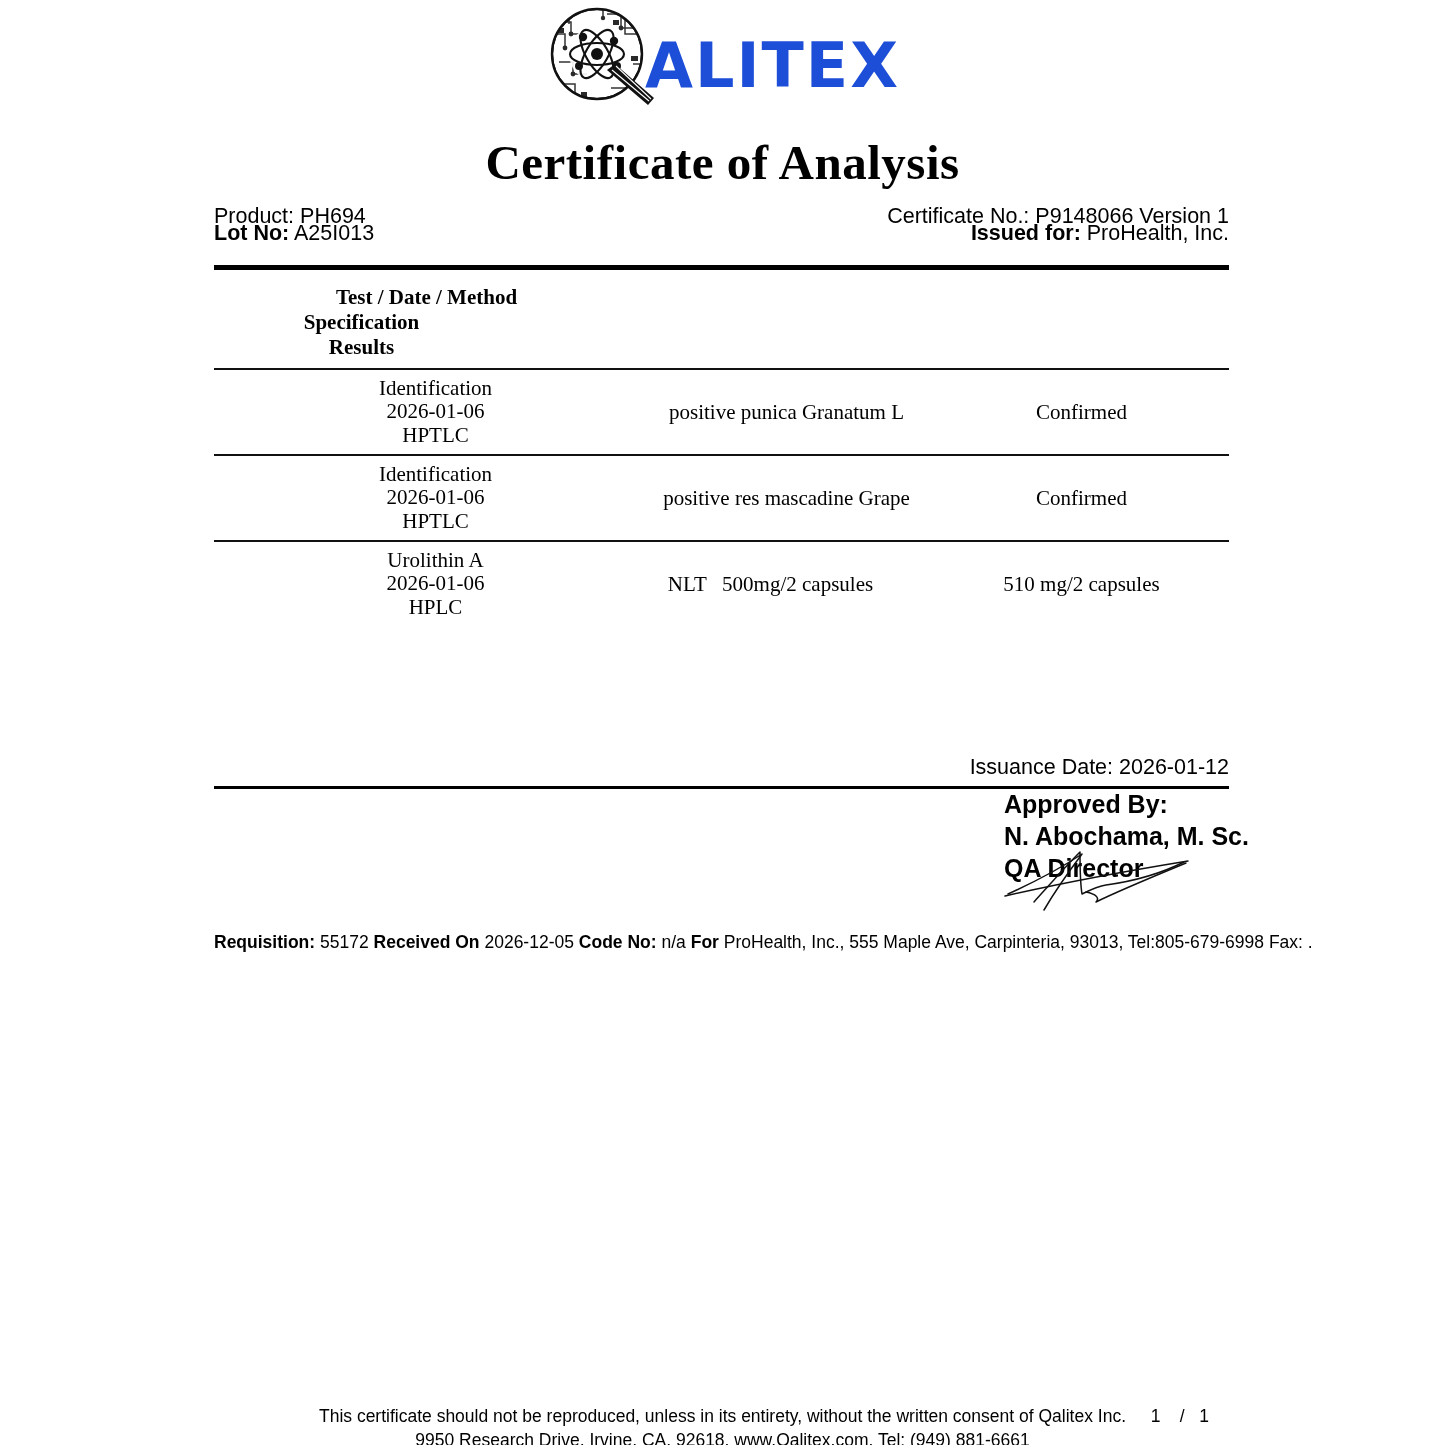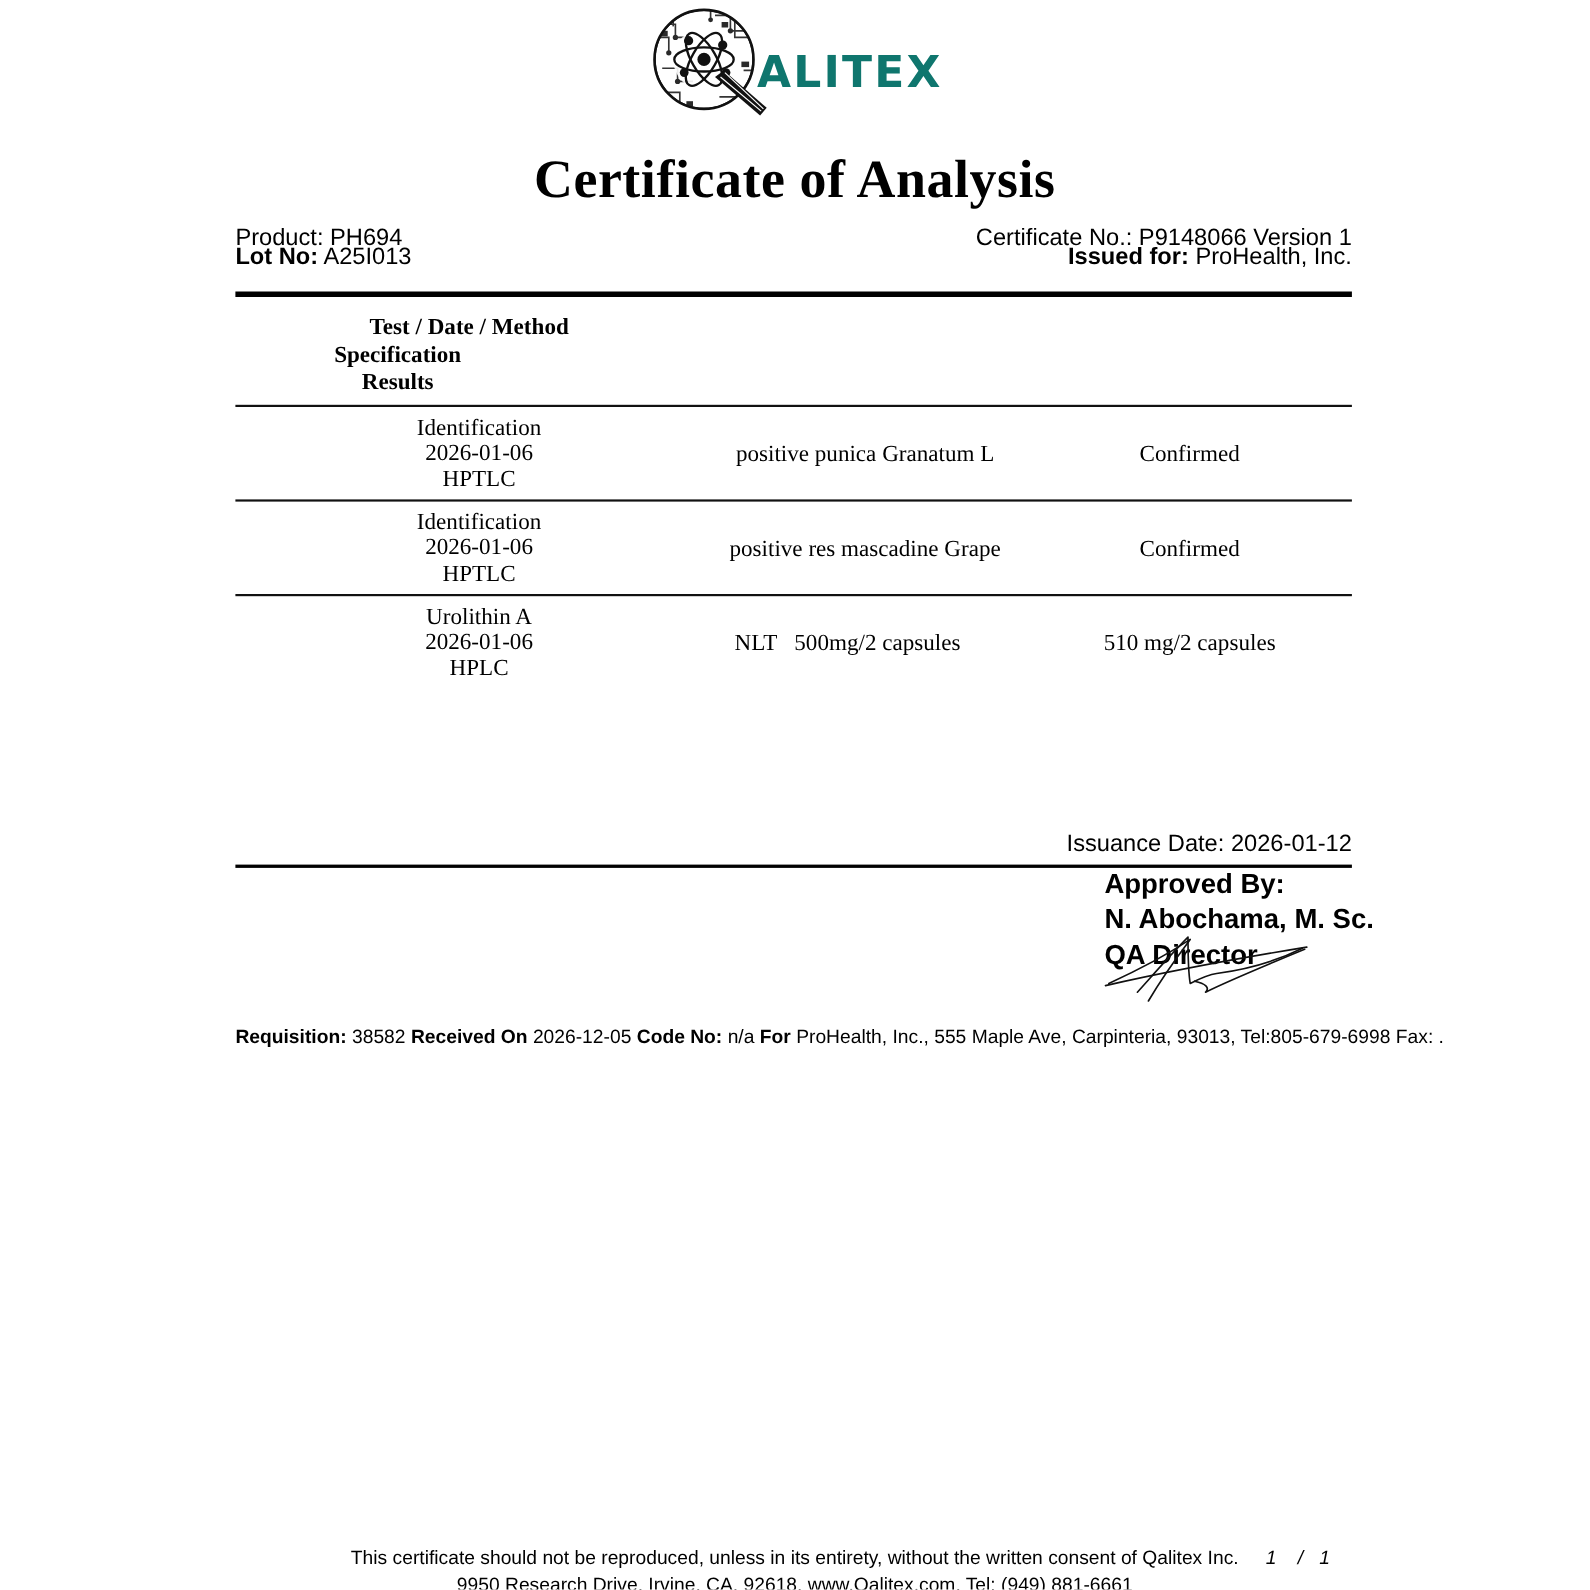--- a/index.html
+++ b/index.html
@@ -37,26 +37,26 @@
     height: 112px;
   }
   .logo-mark {
     width: 118px;
     height: 108px;
     display: block;
   }
   .logo-word {
     font-family: "DejaVu Sans", sans-serif;
     font-weight: bold;
-    font-size: 40px;
+    font-size: 62px;
     letter-spacing: 2px;
     line-height: 1;
     margin-left: -18px;
     margin-top: 16px;
-    color: #0f766e;
+    color: #1d4ed8;
   }
 
   
   .doc-title {
     position: absolute;
     top: 134px;
     left: 0;
     width: 1445px;
     text-align: center;
     font-family: "Liberation Serif", serif;
@@ -189,21 +189,20 @@
   }
   .footer-line1 {
     position: relative;
     display: block;
   }
   .footer-pages {
     position: absolute;
     right: 236px;
     top: 0;
     white-space: pre;
-    font-style: italic;
   }
 </style>
 </head>
 <body>
 
 <div class="page">
 
   <div class="logo-block">
     <div class="logo-inner">
       <svg class="logo-mark" viewBox="0 0 118 108">
@@ -345,21 +344,21 @@
 
   <svg class="signature" viewBox="0 0 200 80">
     <g fill="none" stroke="#111111" stroke-width="1.5" stroke-linecap="round" stroke-linejoin="round">
       <path d="M8 56 C30 46, 58 32, 82 16 C70 32, 58 48, 44 72"></path>
       <path d="M34 64 C52 44, 66 28, 80 14 C80 30, 80 44, 82 56 C90 52, 98 48, 106 47 C128 44, 156 38, 184 24"></path>
       <path d="M86 54 C96 56, 100 60, 96 64 C108 58, 140 44, 186 25"></path>
       <path d="M5 58 C40 50, 96 38, 188 23"></path>
     </g>
   </svg>
 
-  <div class="requisition" style="top:932px;"><span class="b">Requisition:</span> <span>38582</span> <span class="b">Received On</span> <span>2026-12-05</span> <span class="b">Code No:</span> <span>n/a</span> <span class="b">For</span> <span>ProHealth, Inc., 555 Maple Ave, Carpinteria, 93013, Tel:805-679-6998 Fax: .</span></div>
+  <div class="requisition" style="top:932px;"><span class="b">Requisition:</span> <span>55172</span> <span class="b">Received On</span> <span>2026-12-05</span> <span class="b">Code No:</span> <span>n/a</span> <span class="b">For</span> <span>ProHealth, Inc., 555 Maple Ave, Carpinteria, 93013, Tel:805-679-6998 Fax: .</span></div>
 
   <div class="footer" style="top:1405px;">
     <span class="footer-line1">This certificate should not be reproduced, unless in its entirety, without the written consent of Qalitex Inc.</span>
     <span class="footer-pages">1    /   1</span>
     <span>9950 Research Drive, Irvine, CA, 92618, www.Qalitex.com, Tel: (949) 881-6661</span>
   </div>
 
 </div>
 
 </body></html>

